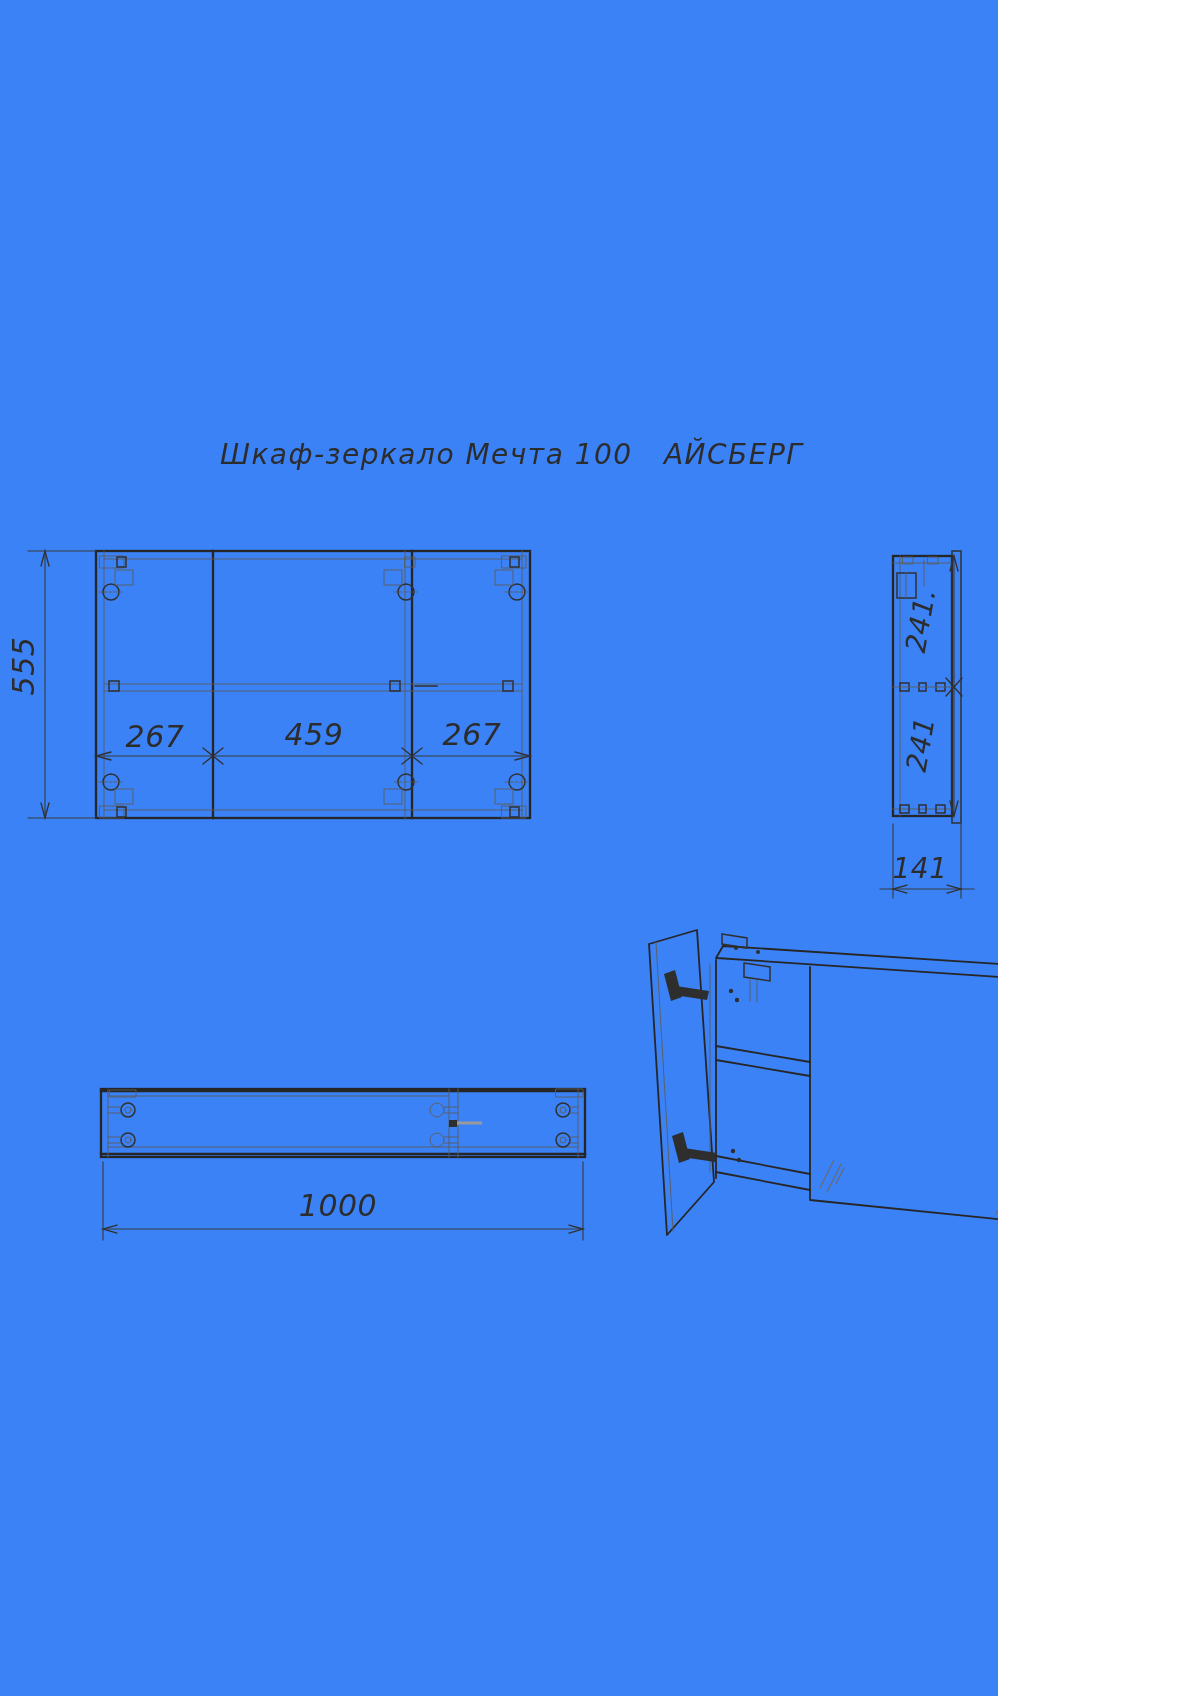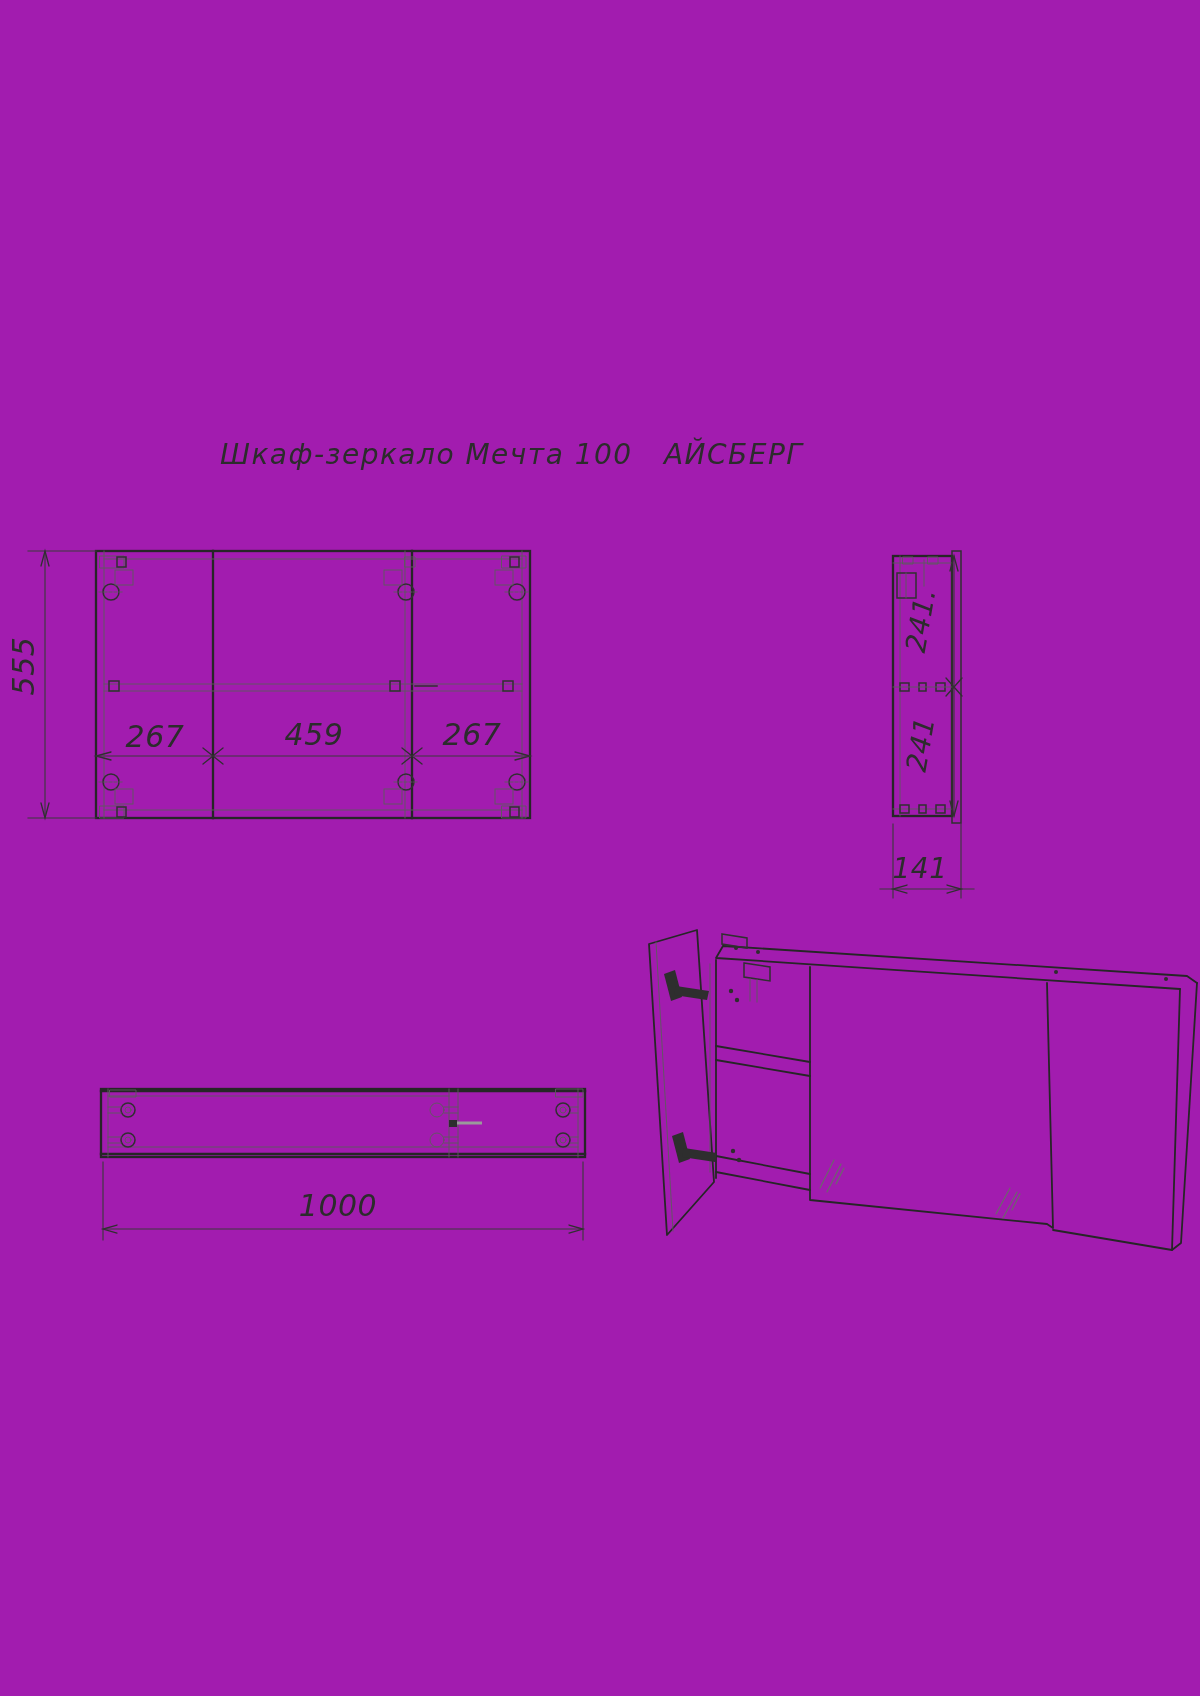--- a/index.html
+++ b/index.html
@@ -1,19 +1,19 @@
 <!DOCTYPE html>
 <html><head>
 <meta charset="utf-8">
 <style>
   html,body{margin:0;padding:0;background:#ffffff;}
   .sheet{
     position:relative;
-    width:1200px;height:1696px;
-    background:#a21caf;
+    width:998px;height:1696px;
+    background:#3b82f6;
     font-family:"DejaVu Sans", sans-serif;
     overflow:hidden;
   }
   svg{display:block;}
   .s1{stroke:#262626;stroke-width:2.3;fill:none;stroke-linecap:square;}
   .s2{stroke:#303030;stroke-width:1.5;fill:none;stroke-linecap:square;}
   .s3{stroke:#5c5c5c;stroke-width:0.9;fill:none;stroke-linecap:square;}
   .sd{stroke:#3a3a3a;stroke-width:1.1;fill:none;stroke-linecap:square;}
   .sa{stroke:#303030;stroke-width:1.3;fill:none;stroke-linecap:round;}
   .p1{stroke:#262626;stroke-width:1.8;fill:none;stroke-linejoin:round;stroke-linecap:round;}

